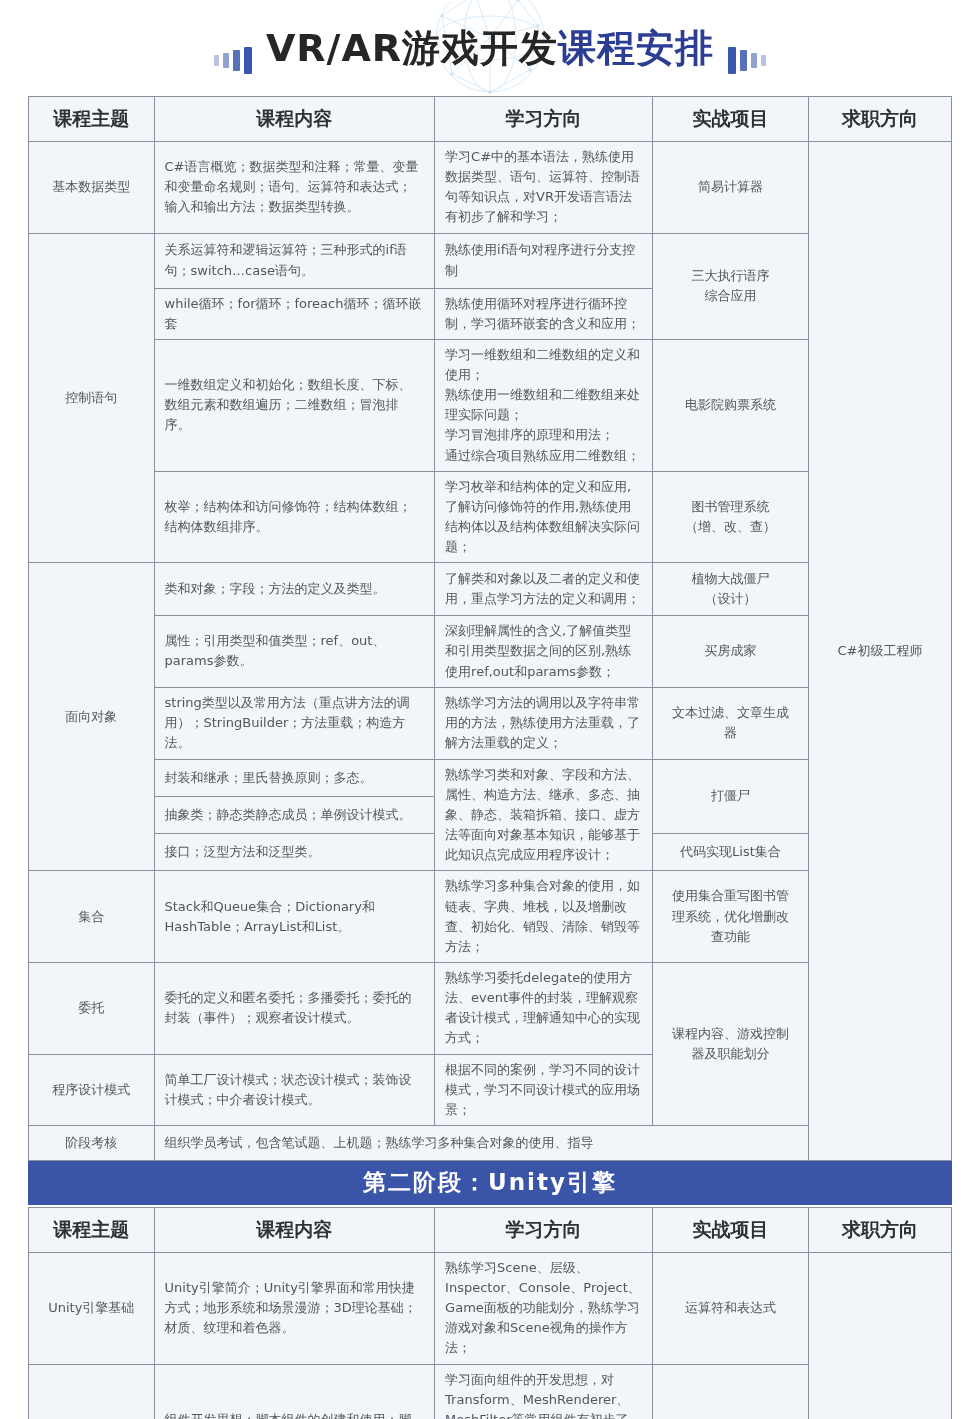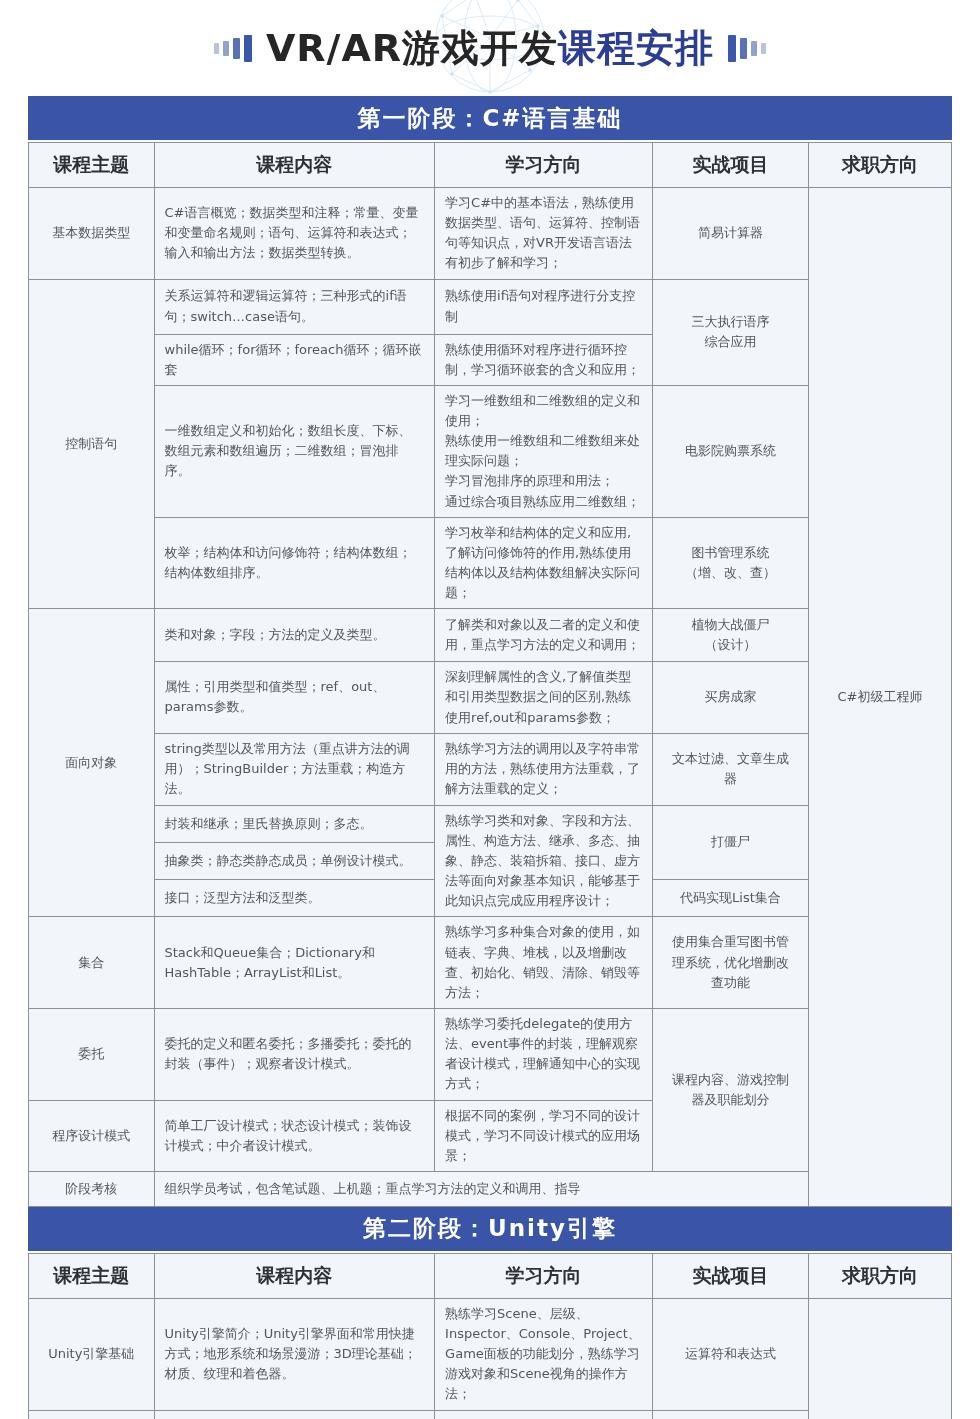--- a/index.html
+++ b/index.html
@@ -22,21 +22,21 @@
   }
   .sphere{
     position:absolute;
     left:430px;top:-14px;
     opacity:.75;
     pointer-events:none;
   }
   .title-line{
     position:relative;
     display:flex;
-    align-items:center;
+    align-items:flex-end;
     z-index:2;
   }
   .bars{display:flex;align-items:center;gap:4px;}
   .bars-left{margin-right:14px;}
   .bars-right{margin-left:14px;}
   .bar{display:inline-block;border-radius:1px;}
   .title-text{
     font-size:38px;
     font-weight:700;
     letter-spacing:1px;
@@ -132,21 +132,20 @@
         <span class="bar" style="width:8px;height:27px;background:#3a57ae;"></span>
         <span class="bar" style="width:7px;height:21px;background:#5871b8;"></span>
         <span class="bar" style="width:6px;height:15px;background:#8fa3cc;"></span>
         <span class="bar" style="width:5px;height:11px;background:#b7c2de;"></span>
       </span>
     </div>
   </div>
 
   <div class="table-wrap">
 
-    <div class="stage-banner">第一阶段：C#语言基础</div>
 
     <table>
       <colgroup>
         <col style="width:13.6%">
           <col style="width:30.4%">
           <col style="width:23.6%">
           <col style="width:16.9%">
           <col style="width:15.5%">
       </colgroup>
       <tbody>
@@ -230,21 +229,21 @@
         <td class="c-direction">熟练学习委托delegate的使用方法、event事件的封装，理解观察者设计模式，理解通知中心的实现方式；</td>
         <td class="c-project" rowspan="2">课程内容、游戏控制器及职能划分</td>
       </tr>
       <tr style="height:50px">
         <td class="c-topic">程序设计模式</td>
         <td class="c-content">简单工厂设计模式；状态设计模式；装饰设计模式；中介者设计模式。</td>
         <td class="c-direction">根据不同的案例，学习不同的设计模式，学习不同设计模式的应用场景；</td>
       </tr>
       <tr style="height:35px">
         <td class="c-topic">阶段考核</td>
-        <td class="c-content" colspan="3">组织学员考试，包含笔试题、上机题；重点学习方法的定义和调用、指导</td>
+        <td class="c-content" colspan="3">组织学员考试，包含笔试题、上机题；熟练学习多种集合对象的使用、指导</td>
       </tr>
     </tbody>
       </table>
 
     <div class="stage-banner">第二阶段：Unity引擎</div>
 
     <table>
       <colgroup>
         <col style="width:13.6%">
           <col style="width:30.4%">

